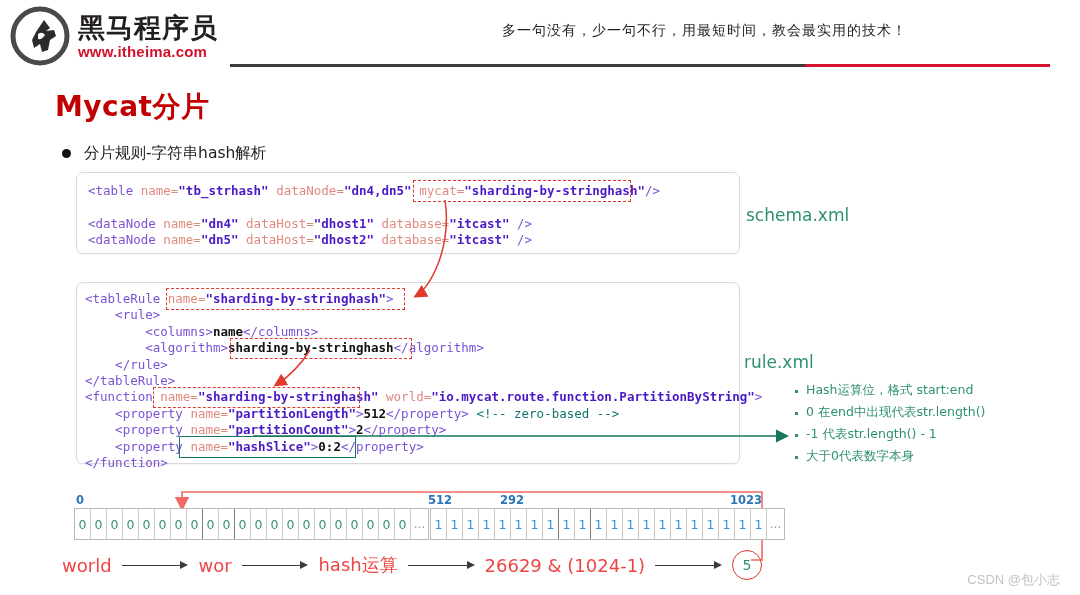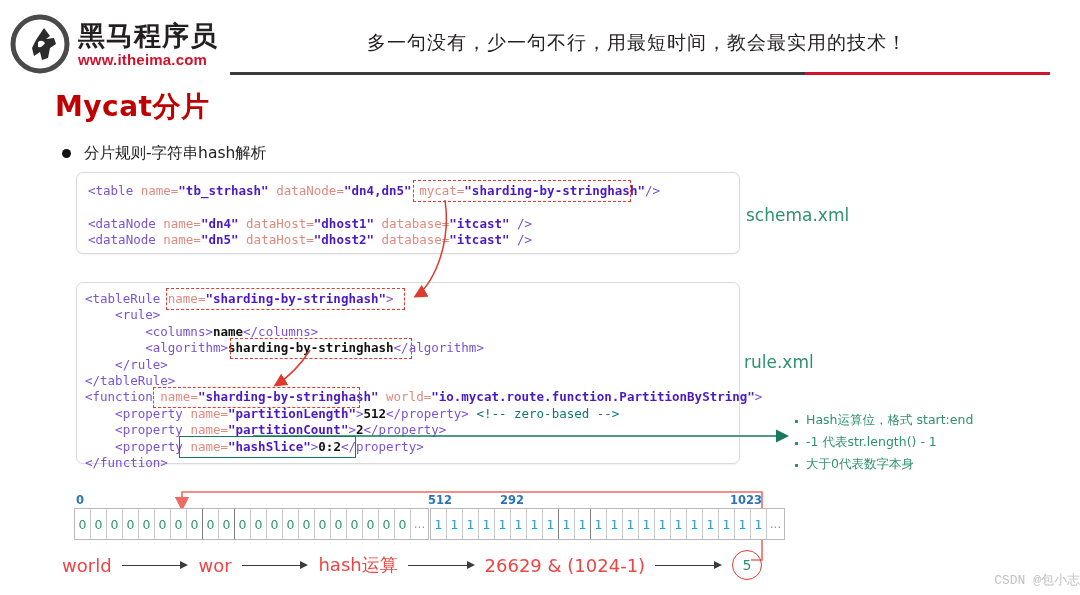--- a/index.html
+++ b/index.html
@@ -5,30 +5,30 @@
   html,body{margin:0;padding:0;}
   body{
     width:1080px;height:595px;
     background:#ffffff;
     font-family:"Liberation Sans","DejaVu Sans",sans-serif;
     position:relative;overflow:hidden;
   }
   .slide{position:absolute;inset:0;}
 
   
-  .header{position:absolute;left:0;top:8px;width:937px;height:72px;}
+  .header{position:absolute;left:0;top:0;width:937px;height:72px;}
   .logo-wrap{position:absolute;left:10px;top:6px;display:flex;align-items:center;gap:8px;}
   .logo-mark{width:60px;height:60px;position:relative;}
   .brand-txt{display:flex;flex-direction:column;line-height:1;}
   .brand-cn{font-family:"DejaVu Sans",sans-serif;font-size:27px;font-weight:bold;color:#231f20;letter-spacing:1px;}
   .brand-url{font-family:"Liberation Sans",sans-serif;font-size:15px;font-weight:bold;color:#d3122b;letter-spacing:.2px;margin-top:3px;}
   .slogan{
     position:absolute;right:30px;top:22px;
     font-family:Liberation Serif, serif;
-    font-size:19px;color:#231f20;white-space:nowrap;letter-spacing:1px;
+    font-size:14px;color:#231f20;white-space:nowrap;letter-spacing:1px;
   }
   .hdr-rule{position:absolute;left:230px;top:64px;width:820px;height:3px;background:#3b3b3b;}
   .hdr-rule-red{position:absolute;left:805px;top:64px;width:245px;height:3px;background:#d3122b;}
 
   
   .page-title{position:absolute;left:55px;top:88px;font-size:28px;font-weight:bold;color:#c00000;
     font-family:"DejaVu Sans",sans-serif;letter-spacing:.5px;}
   .bullet-row{position:absolute;left:62px;top:143px;display:flex;align-items:center;gap:13px;}
   .bullet-dot{width:9px;height:9px;border-radius:50%;background:#111;}
   .bullet-txt{font-family:"DejaVu Sans",sans-serif;font-size:15.5px;color:#222;}
@@ -56,21 +56,21 @@
   .hl{position:absolute;pointer-events:none;}
   .hl-dash{border:1.4px dashed #e03a2f;}
   .hl-solid{border:1.4px solid #15795d;}
 
   
   .file-label{position:absolute;font-family:"DejaVu Sans",sans-serif;font-size:17px;color:#2f9171;}
   #lbl-schema{left:746px;top:205px;}
   #lbl-rule{left:744px;top:352px;}
 
   
-  .notes{position:absolute;left:795px;top:412px;width:280px;}
+  .notes{position:absolute;left:795px;top:382px;width:280px;}
   .note{display:flex;align-items:flex-start;gap:8px;margin-bottom:7px;}
   .note-dot{width:3px;height:3px;background:#2f9171;margin-top:8px;flex:0 0 auto;}
   .note-txt{font-family:"DejaVu Sans",sans-serif;font-size:12.5px;color:#2f9171;line-height:15px;}
 
   
   .bits{position:absolute;top:508px;height:30px;display:flex;border:1px solid #b9b9b9;background:#fff;}
   #bits-left{left:74px;}
   #bits-right{left:430px;}
   .cell{width:15px;height:30px;border-right:1px solid #c9c9c9;display:flex;align-items:center;
     justify-content:center;font-family:"DejaVu Sans",sans-serif;font-size:12.5px;}
@@ -90,21 +90,21 @@
   .flow-node{font-family:"DejaVu Sans",sans-serif;font-size:18px;color:#ef4444;white-space:nowrap;}
   .flow-arrow{flex:1 1 auto;height:12px;position:relative;margin:0 10px;min-width:40px;}
   .flow-arrow::before{content:"";position:absolute;left:0;right:7px;top:5.5px;height:1.6px;background:#3b3b3b;}
   .flow-arrow::after{content:"";position:absolute;right:0;top:1.5px;
     border-left:8px solid #3b3b3b;border-top:4.5px solid transparent;border-bottom:4.5px solid transparent;}
   .flow-final{position:relative;width:30px;height:30px;flex:0 0 auto;display:flex;align-items:center;justify-content:center;}
   .flow-final .ring{position:absolute;inset:0;border:1.8px solid #e03a2f;border-radius:50%;}
   .flow-final span{position:relative;font-family:"DejaVu Sans",sans-serif;font-size:14px;color:#2f9171;}
 
   
-  .watermark{position:absolute;right:0;bottom:6px;font-family:Liberation Mono, monospace;
+  .watermark{position:absolute;right:20px;bottom:6px;font-family:Liberation Sans, sans-serif;
     font-size:13px;color:#c2c2c2;}
 
   svg.ovl{position:absolute;left:0;top:0;width:1080px;height:595px;pointer-events:none;}
 </style>
 </head>
 <body>
 
 <div class="slide">
 
   <div class="header">
@@ -185,20 +185,24 @@
     <path d="M751,560 L762,560 L762,492 L182,492 L182,508" fill="none" stroke="#ef6a63" stroke-width="1.6" marker-end="url(#ar-red2)"></path>
   </svg>
 
   <div class="notes">
     <div class="note">
       <span class="note-dot"></span>
       <span class="note-txt">Hash运算位，格式 start:end</span>
     </div>
     <div class="note">
       <span class="note-dot"></span>
+      <span class="note-txt">0 在end中出现代表str.length()</span>
+    </div>
+    <div class="note">
+      <span class="note-dot"></span>
       <span class="note-txt">-1 代表str.length() - 1</span>
     </div>
     <div class="note">
       <span class="note-dot"></span>
       <span class="note-txt">大于0代表数字本身</span>
     </div>
   </div>
 
   <div class="rng" id="rng-0">0</div>
   <div class="rng" id="rng-511">292</div>

